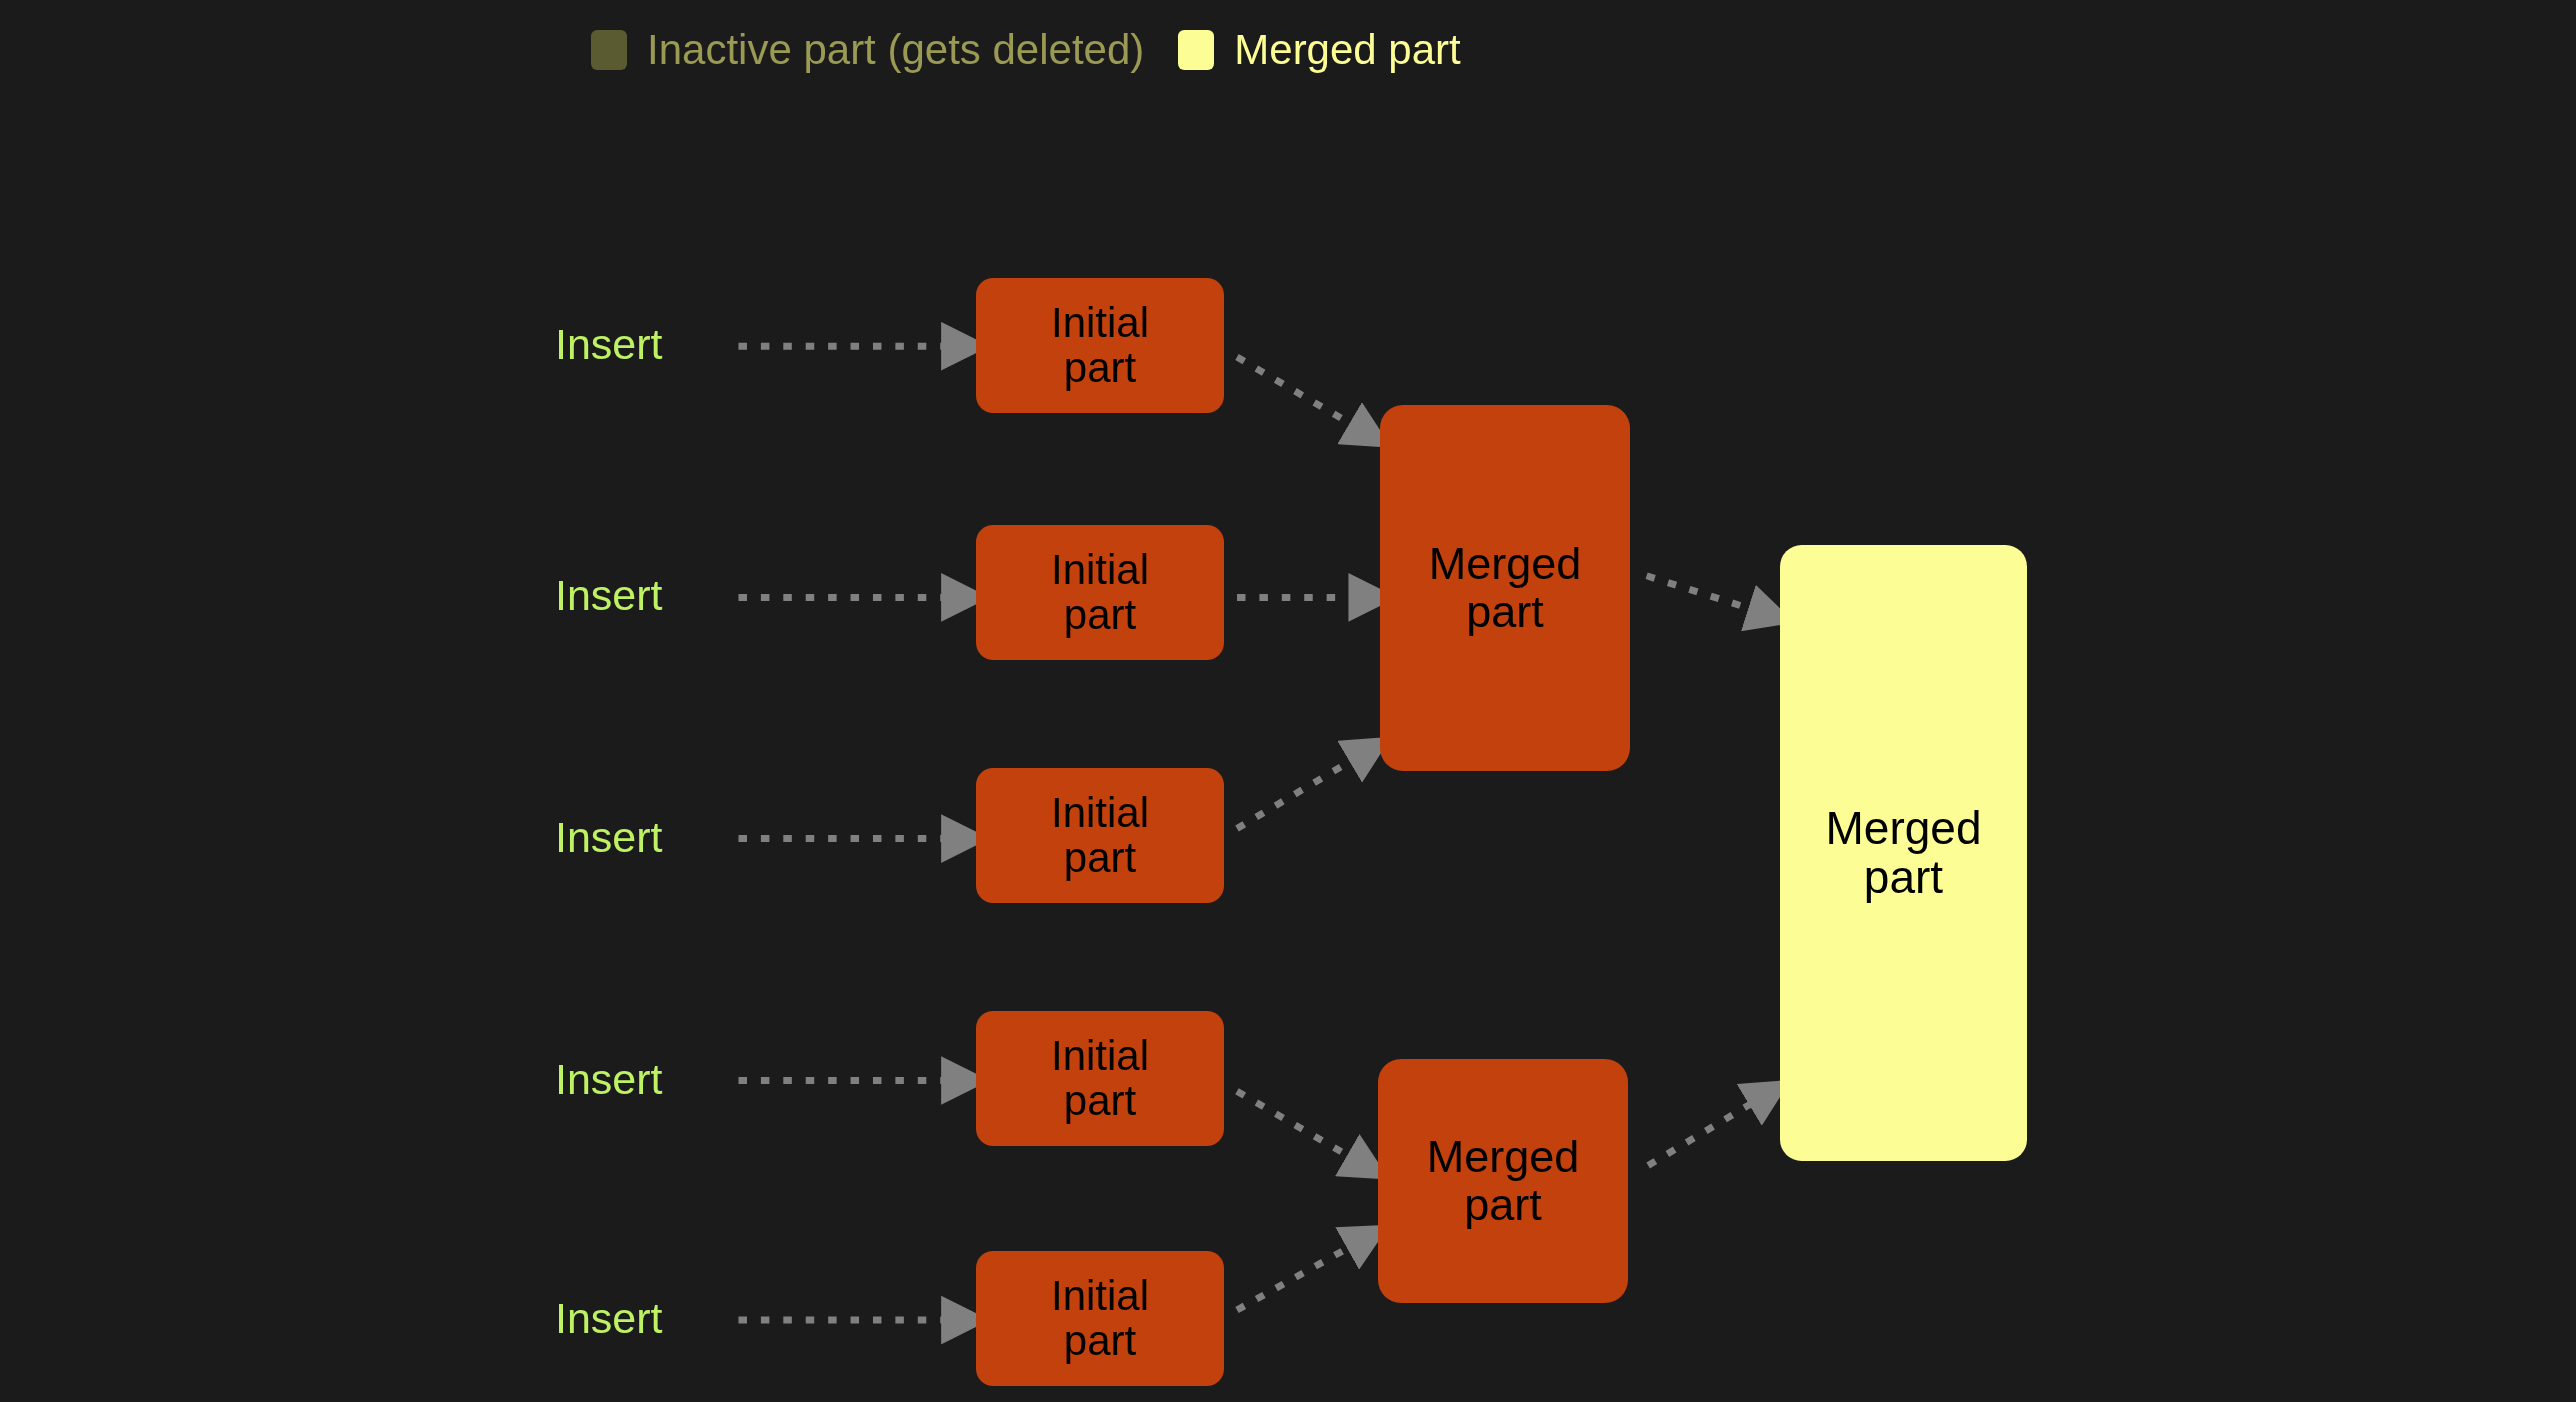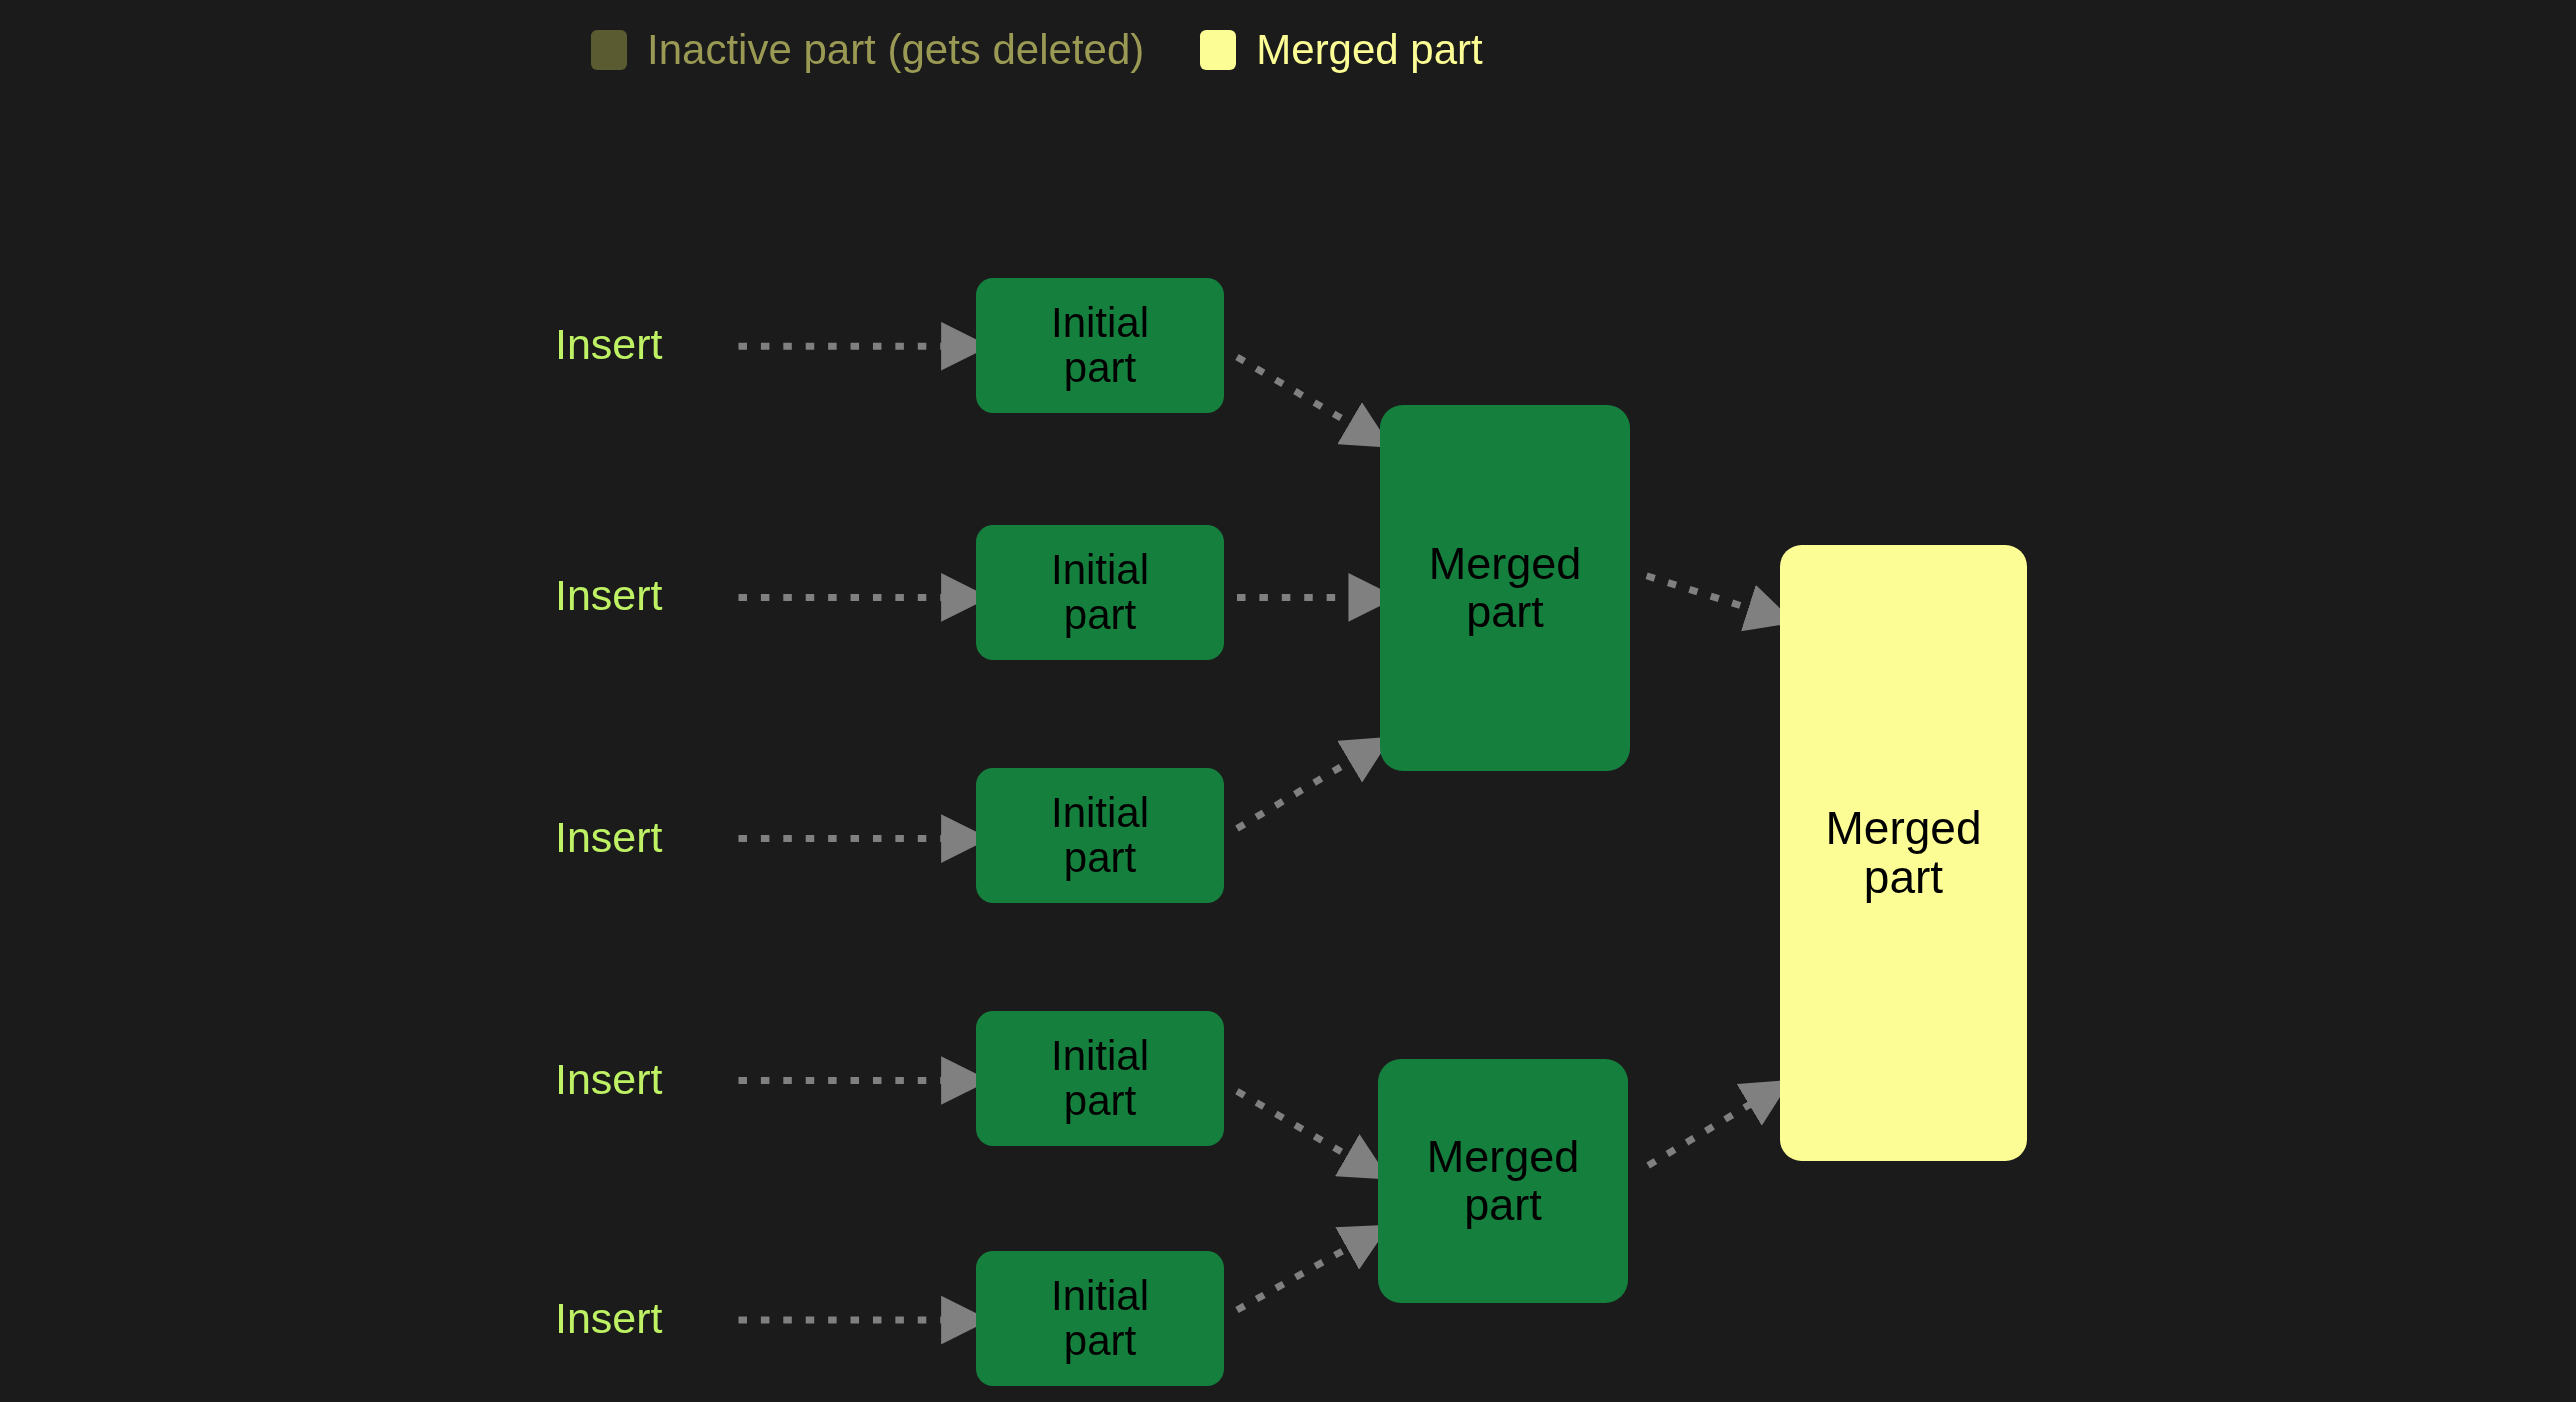--- a/index.html
+++ b/index.html
@@ -16,21 +16,21 @@
     overflow: hidden;
   }
 
   
   #legend {
     position: absolute;
     left: 543px;
     top: 25px;
     display: flex;
     align-items: center;
-    gap: 56px;
+    gap: 34px;
     height: 49px;
     padding-left: 48px;
   }
   .legend-entry {
     display: flex;
     align-items: center;
     gap: 20px;
   }
   .legend-swatch {
     width: 36px;
@@ -55,21 +55,21 @@
     color: #000000;
     border-radius: 17px;
     box-sizing: border-box;
   }
   .node-label {
     font-size: 42px;
     line-height: 1.06;
     white-space: pre-line;
     padding: 0 7.7px;
   }
-  .node.inactive { background: #15803d; }
+  .node.inactive { background: #c2410c; }
   .node.active   { background: #fdfd96; }
   .node.merged   { border-radius: 23px; }
   .node.merged .node-label { font-size: 45px; }
   .node.final    { border-radius: 21.6px; }
   .node.final .node-label { font-size: 46px; }
 
   
   .insert-label {
     position: absolute;
     color: #bef264;

